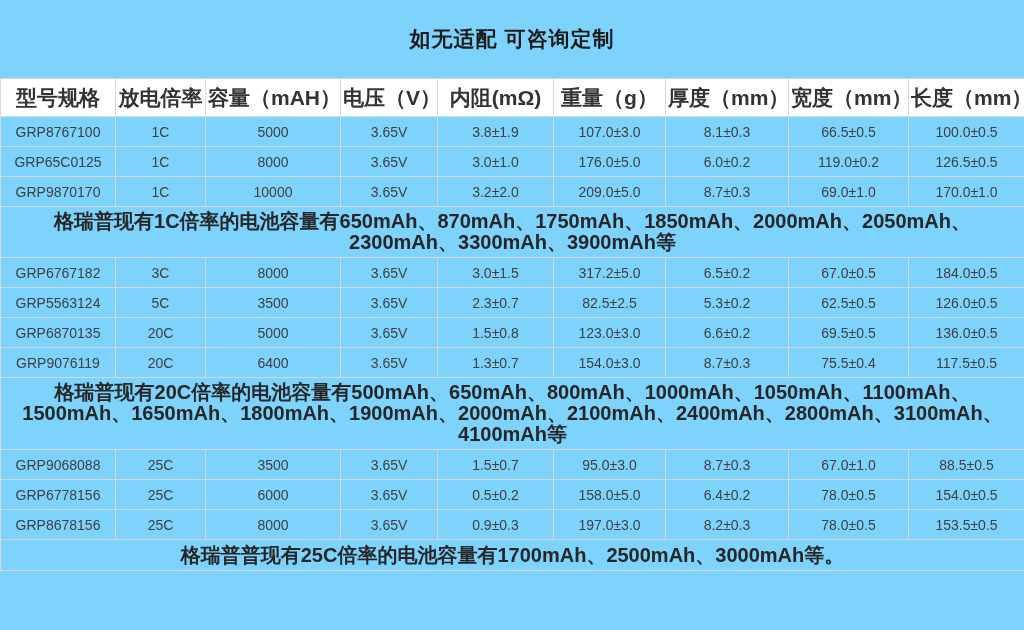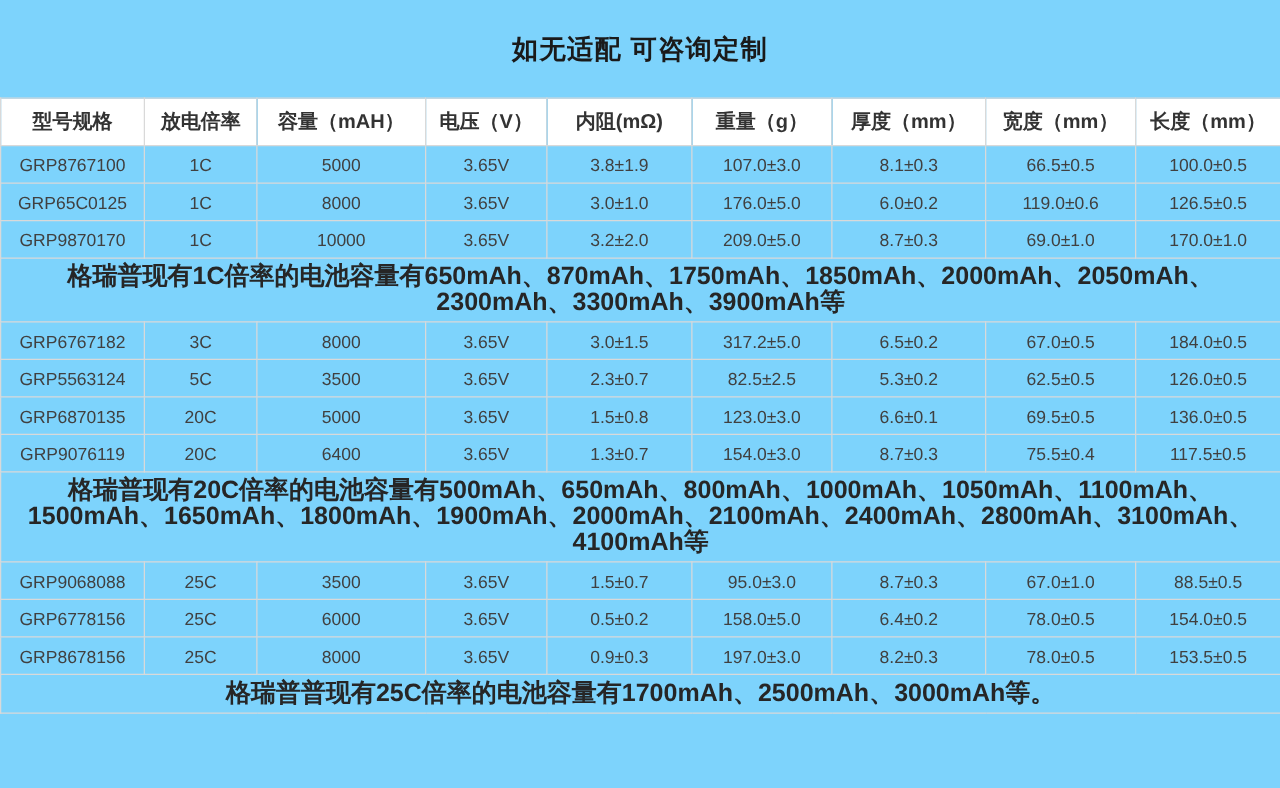--- a/index.html
+++ b/index.html
@@ -36,21 +36,21 @@
   .spec-table td {
     border: 1px solid #d9d9d9;
     text-align: center;
     vertical-align: middle;
     overflow: hidden;
     white-space: nowrap;
     padding: 0 2px;
   }
   .spec-table th {
     height: 37px;
-    font-size: 16px;
+    font-size: 21px;
     font-weight: bold;
     color: #333333;
     background: #ffffff;
   }
   .spec-table td.data-cell {
     height: 29px;
     font-size: 14px;
     font-weight: normal;
     color: #404040;
   }
@@ -113,21 +113,21 @@
           <td class="data-cell">100.0±0.5</td>
         </tr>
         <tr>
           <td class="data-cell">GRP65C0125</td>
           <td class="data-cell">1C</td>
           <td class="data-cell">8000</td>
           <td class="data-cell">3.65V</td>
           <td class="data-cell">3.0±1.0</td>
           <td class="data-cell">176.0±5.0</td>
           <td class="data-cell">6.0±0.2</td>
-          <td class="data-cell">119.0±0.6</td>
+          <td class="data-cell">119.0±0.2</td>
           <td class="data-cell">126.5±0.5</td>
         </tr>
         <tr>
           <td class="data-cell">GRP9870170</td>
           <td class="data-cell">1C</td>
           <td class="data-cell">10000</td>
           <td class="data-cell">3.65V</td>
           <td class="data-cell">3.2±2.0</td>
           <td class="data-cell">209.0±5.0</td>
           <td class="data-cell">8.7±0.3</td>
@@ -159,21 +159,21 @@
           <td class="data-cell">62.5±0.5</td>
           <td class="data-cell">126.0±0.5</td>
         </tr>
         <tr>
           <td class="data-cell">GRP6870135</td>
           <td class="data-cell">20C</td>
           <td class="data-cell">5000</td>
           <td class="data-cell">3.65V</td>
           <td class="data-cell">1.5±0.8</td>
           <td class="data-cell">123.0±3.0</td>
-          <td class="data-cell">6.6±0.1</td>
+          <td class="data-cell">6.6±0.2</td>
           <td class="data-cell">69.5±0.5</td>
           <td class="data-cell">136.0±0.5</td>
         </tr>
         <tr>
           <td class="data-cell">GRP9076119</td>
           <td class="data-cell">20C</td>
           <td class="data-cell">6400</td>
           <td class="data-cell">3.65V</td>
           <td class="data-cell">1.3±0.7</td>
           <td class="data-cell">154.0±3.0</td>

